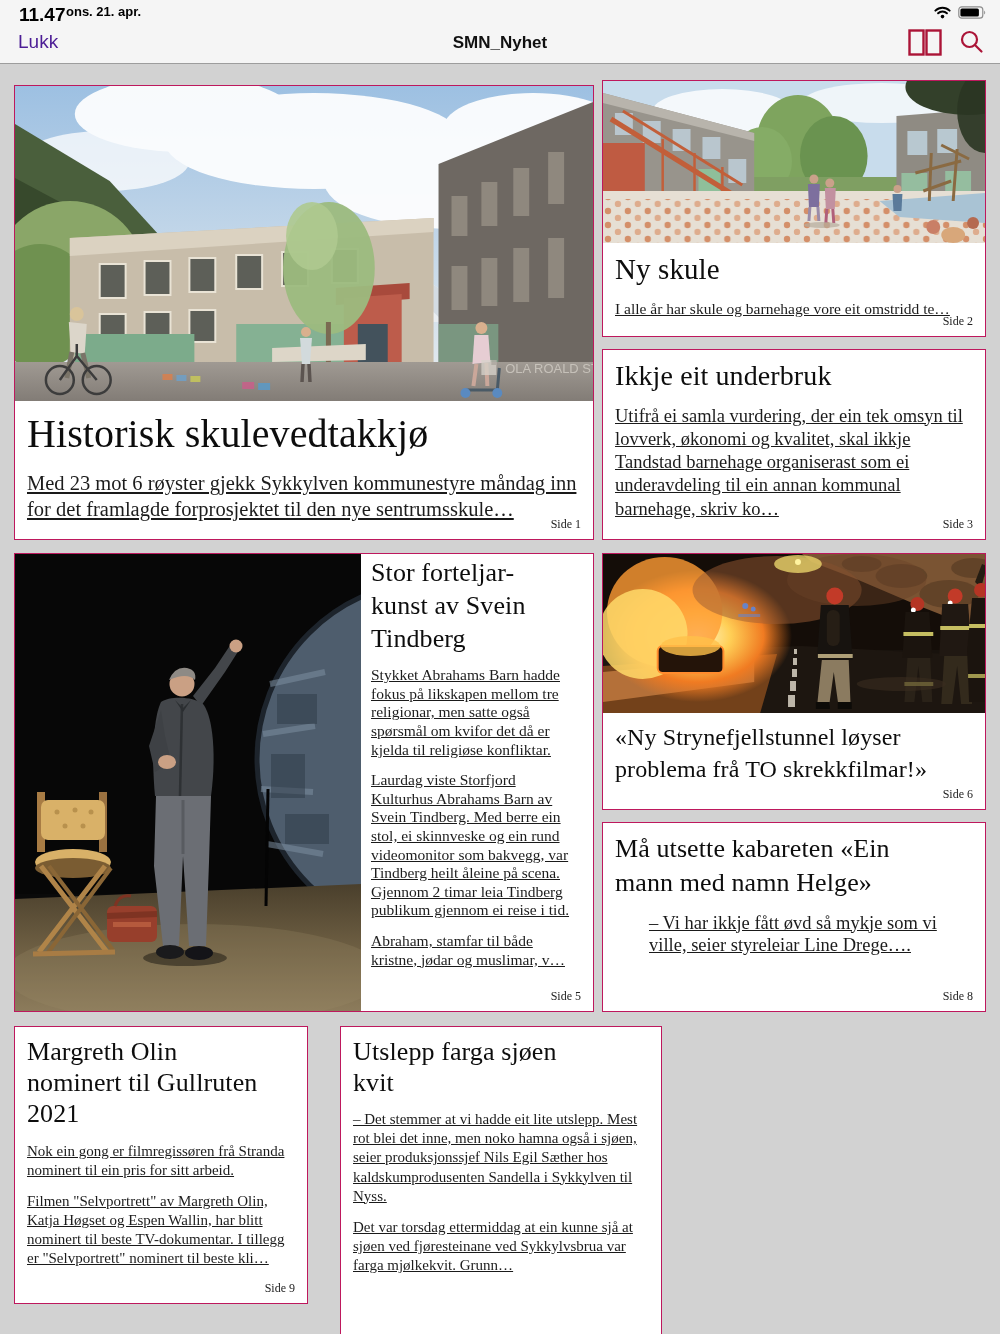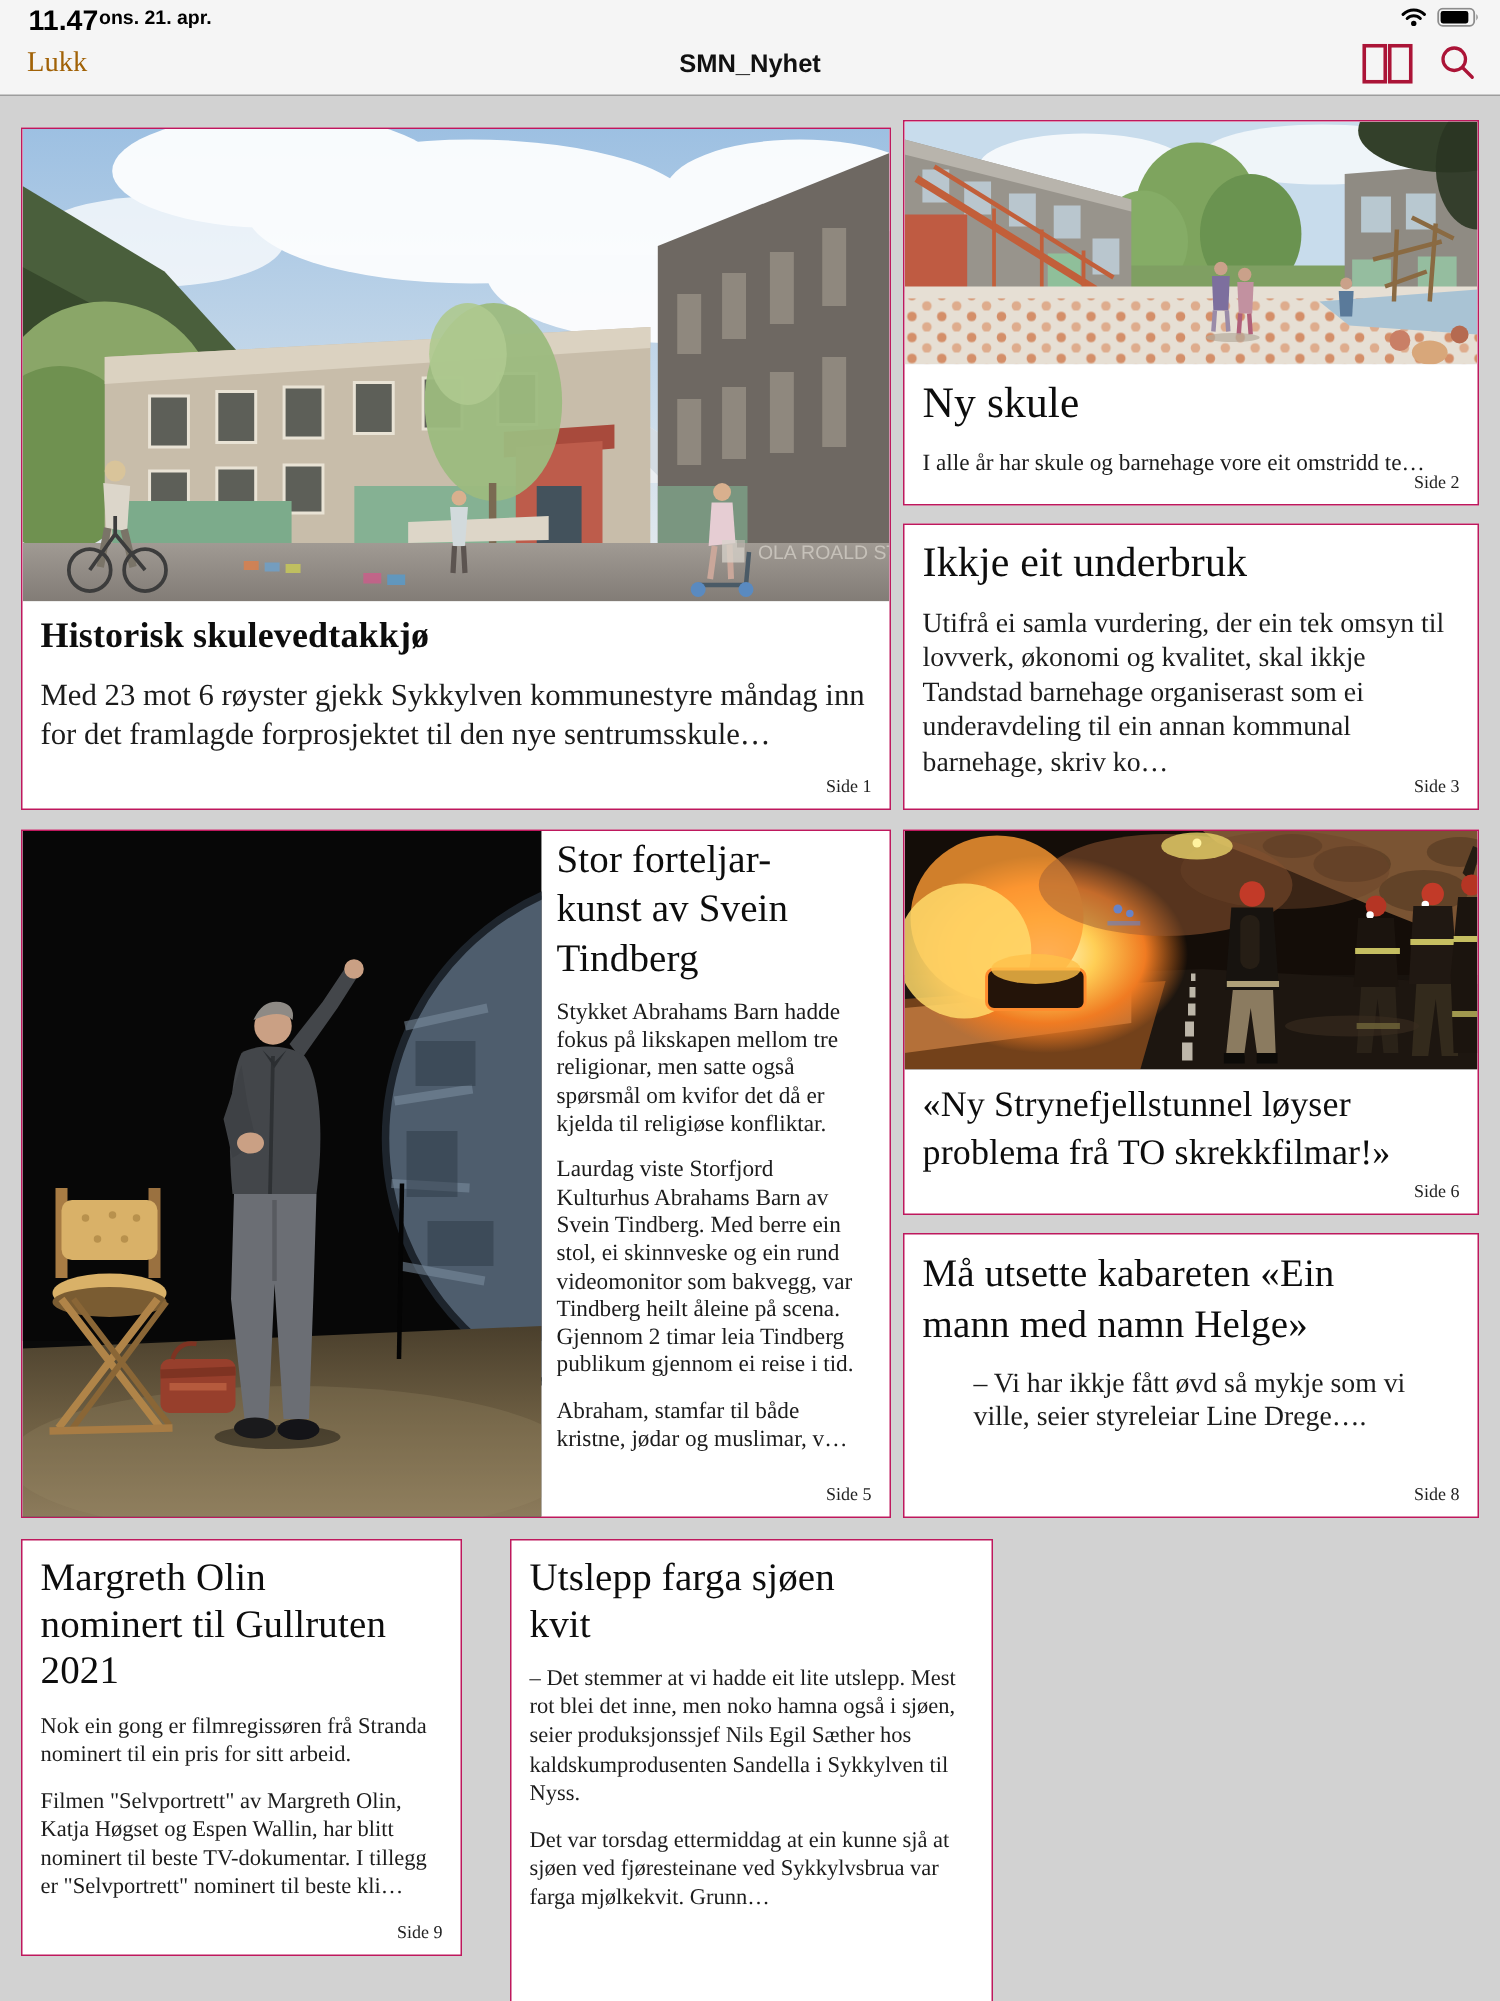--- a/index.html
+++ b/index.html
@@ -13,21 +13,21 @@
   }
   
   .topbar {
     position:absolute; top:0; left:0; right:0; height:64px;
     background:#f5f5f5; border-bottom:1px solid #9d9d9d;
     font-family:"Liberation Sans", sans-serif; z-index:5;
   }
   .status-time { position:absolute; top:4px; left:19px; font-size:19px; font-weight:700; color:#000; }
   .status-date { position:absolute; top:4px; left:66px; font-size:13px; font-weight:600; color:#000; }
   .status-icons { position:absolute; top:5px; right:13px; display:flex; gap:7px; align-items:center; }
-  .nav-close { position:absolute; top:31px; left:18px; font-size:19px; color:#a16207; background:none; border:none; cursor:pointer; font-family:Liberation Serif, serif; }
+  .nav-close { position:absolute; top:31px; left:18px; font-size:19px; color:#4c1d95; background:none; border:none; cursor:pointer; font-family:Liberation Sans, sans-serif; }
   .nav-title { position:absolute; top:33px; left:0; right:0; text-align:center; font-size:17px; font-weight:700; color:#111; }
   .nav-icon { position:absolute; top:29px; background:none; border:none; cursor:pointer; }
   .nav-icon.pages { right:58px; }
   .nav-icon.search { right:16px; }
   
   .card { position:absolute; background:#fff; border:1px solid #be185d; overflow:hidden; }
   .c1 { left:14px; top:85px;  width:580px; height:455px; }
   .c2 { left:602px; top:80px;  width:384px; height:257px; }
   .c3 { left:602px; top:349px; width:384px; height:191px; }
   .c4 { left:14px; top:553px; width:580px; height:459px; }
@@ -35,35 +35,35 @@
   .c6 { left:602px; top:822px; width:384px; height:190px; }
   .c7 { left:14px;  top:1026px; width:294px; height:278px; }
   .c8 { left:340px; top:1026px; width:322px; height:332px; }
   .card-img { width:100%; overflow:hidden; position:relative; }
   .c1 .card-img { height:315px; }
   .c2 .card-img { height:162px; }
   .c5 .card-img { height:159px; }
   .card-img svg { display:block; width:100%; height:100%; }
   .card-body { padding:9px 13px 6px 12px; }
   .title { font-weight:400; color:#0d0d0d; white-space:pre-line; letter-spacing:0.1px; }
-  .t1 { font-size:24px; line-height:1.2;font-weight:bold; }
+  .t1 { font-size:40px; line-height:1.2; }
   .t2 { font-size:29px; line-height:1.2; }
   .t3 { font-size:28px; line-height:1.2; }
   .t4 { font-size:26px; line-height:1.26; }
   .t5 { font-size:24px; line-height:1.33; }
   .t6 { font-size:26px; line-height:1.3; }
   .t7, .t8 { font-size:26px; line-height:1.2; }
   .excerpt p { color:#1c1c1c; }
   .b1 p { font-size:20.5px; line-height:1.28; }
   .b2 p { font-size:15.5px; line-height:1.3; }
   .b3 p { font-size:18.5px; line-height:1.26; }
   .b4 p { font-size:15.5px; line-height:1.2; }
   .b6 p { font-size:18.5px; line-height:1.2;margin-left:34px; }
   .b7 p { font-size:15px; line-height:1.27; }
-  .excerpt { margin-top:12px; }
+  .excerpt { margin-top:12px;text-decoration:underline; }
   .excerpt p + p { margin-top:12px; }
   .page { position:absolute; right:12px; bottom:7px; font-size:12px; color:#222; }
   
   .c4 .side-img { position:absolute; left:0; top:0; width:346px; height:459px; }
   .c4 .side-img svg { display:block; width:100%; height:100%; }
   .c4 .side-text { position:absolute; left:356px; top:0; right:13px; bottom:0; padding-top:3px; }
   .c4 .excerpt { margin-top:11px; }
 </style>
 </head>
 <body>

